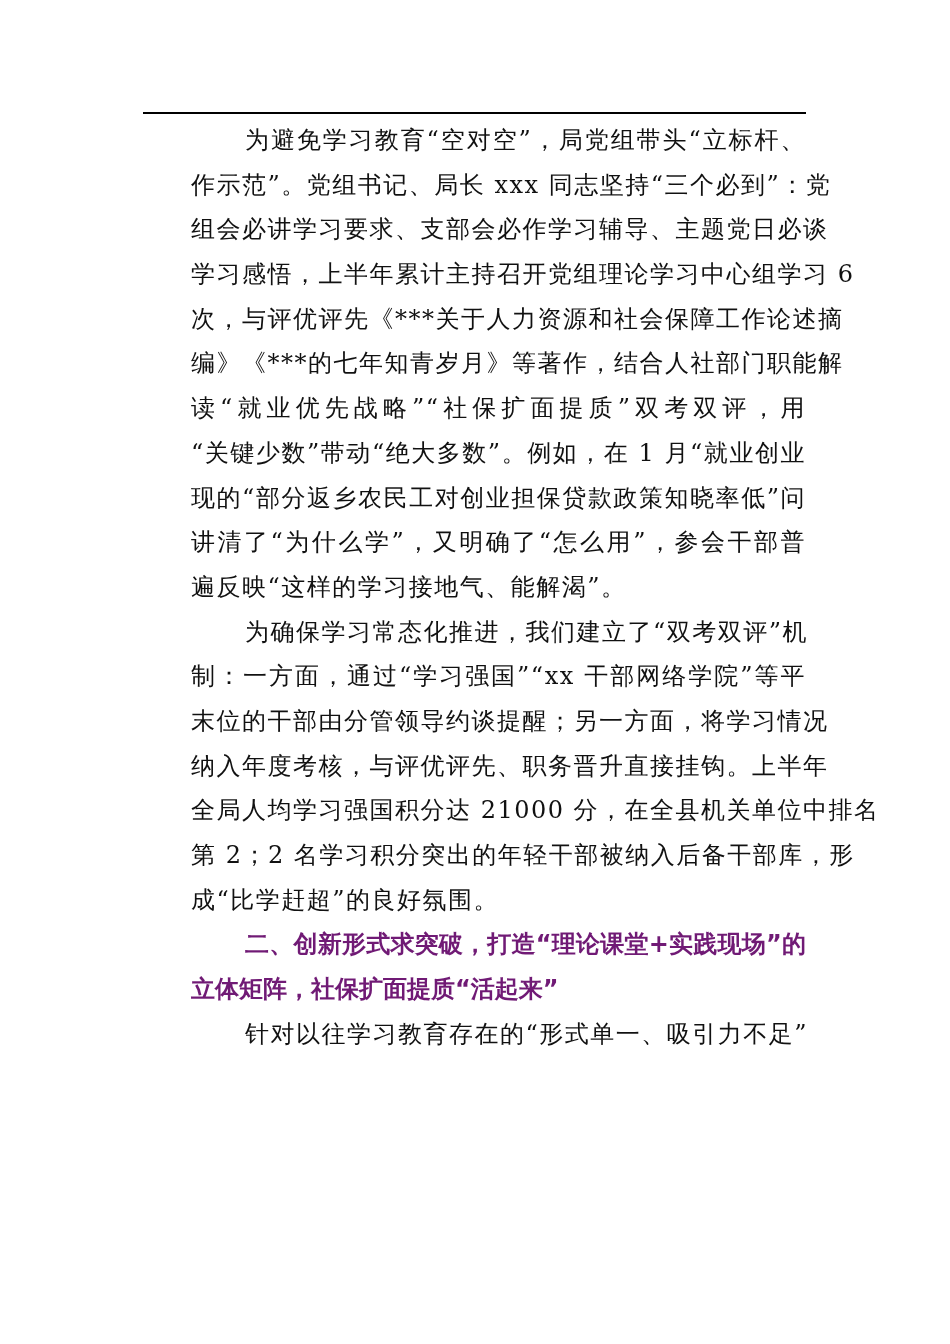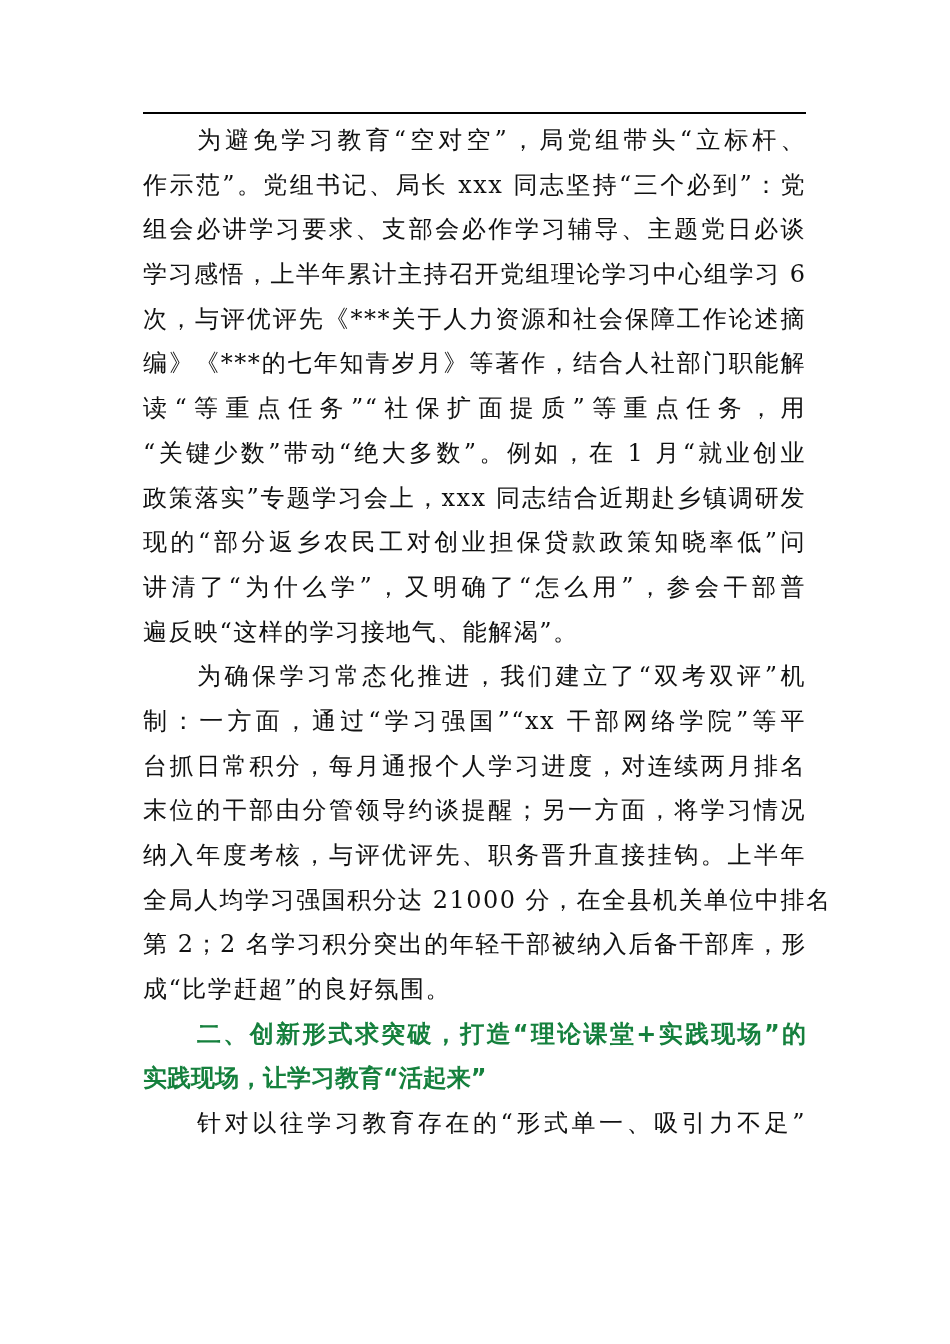--- a/index.html
+++ b/index.html
@@ -12,65 +12,64 @@
   .body {
     position: absolute; left: 143px; top: 118px; width: 663px;
     font-family: "DejaVu Serif", "Liberation Serif", serif;
     font-size: 24px; color: #111;
   }
   .line {
     height: 44.7px; line-height: 44.7px;
     white-space: nowrap;
     text-align: justify; text-align-last: justify;
     letter-spacing: 1.5px;
+    margin-left: 48px;
   }
   .line.indent { padding-left: 54px; }
   .line.last { text-align-last: left; }
   .heading .line {
     font-family: "DejaVu Sans", "Liberation Sans", sans-serif;
-    font-weight: bold; color: #15803d; letter-spacing: 0px;
+    font-weight: bold; color: #701a75; letter-spacing: 0px;
   }
 </style>
 </head>
 <body>
 
 <div class="page">
   <div class="header-rule"></div>
 
   <div class="body">
 
     <div class="para">
       <div class="line indent">为避免学习教育“空对空”，局党组带头“立标杆、</div>
       <div class="line">作示范”。党组书记、局长 xxx 同志坚持“三个必到”：党</div>
       <div class="line">组会必讲学习要求、支部会必作学习辅导、主题党日必谈</div>
       <div class="line">学习感悟，上半年累计主持召开党组理论学习中心组学习 6</div>
       <div class="line">次，与评优评先《***关于人力资源和社会保障工作论述摘</div>
       <div class="line">编》《***的七年知青岁月》等著作，结合人社部门职能解</div>
-      <div class="line">读“等重点任务”“社保扩面提质”等重点任务，用</div>
+      <div class="line">读“就业优先战略”“社保扩面提质”双考双评，用</div>
       <div class="line">“关键少数”带动“绝大多数”。例如，在 1 月“就业创业</div>
-      <div class="line">政策落实”专题学习会上，xxx 同志结合近期赴乡镇调研发</div>
       <div class="line">现的“部分返乡农民工对创业担保贷款政策知晓率低”问</div>
       <div class="line">讲清了“为什么学”，又明确了“怎么用”，参会干部普</div>
       <div class="line last">遍反映“这样的学习接地气、能解渴”。</div>
     </div>
 
     <div class="para">
       <div class="line indent">为确保学习常态化推进，我们建立了“双考双评”机</div>
       <div class="line">制：一方面，通过“学习强国”“xx 干部网络学院”等平</div>
-      <div class="line">台抓日常积分，每月通报个人学习进度，对连续两月排名</div>
       <div class="line">末位的干部由分管领导约谈提醒；另一方面，将学习情况</div>
       <div class="line">纳入年度考核，与评优评先、职务晋升直接挂钩。上半年</div>
       <div class="line">全局人均学习强国积分达 21000 分，在全县机关单位中排名</div>
       <div class="line">第 2；2 名学习积分突出的年轻干部被纳入后备干部库，形</div>
       <div class="line last">成“比学赶超”的良好氛围。</div>
     </div>
 
     <div class="para heading">
       <div class="line indent">二、创新形式求突破，打造“理论课堂+实践现场”的</div>
-      <div class="line last">实践现场，让学习教育“活起来”</div>
+      <div class="line last">立体矩阵，社保扩面提质“活起来”</div>
     </div>
 
     <div class="para">
       <div class="line indent">针对以往学习教育存在的“形式单一、吸引力不足”</div>
     </div>
 
   </div>
 </div>
 
 </body></html>

